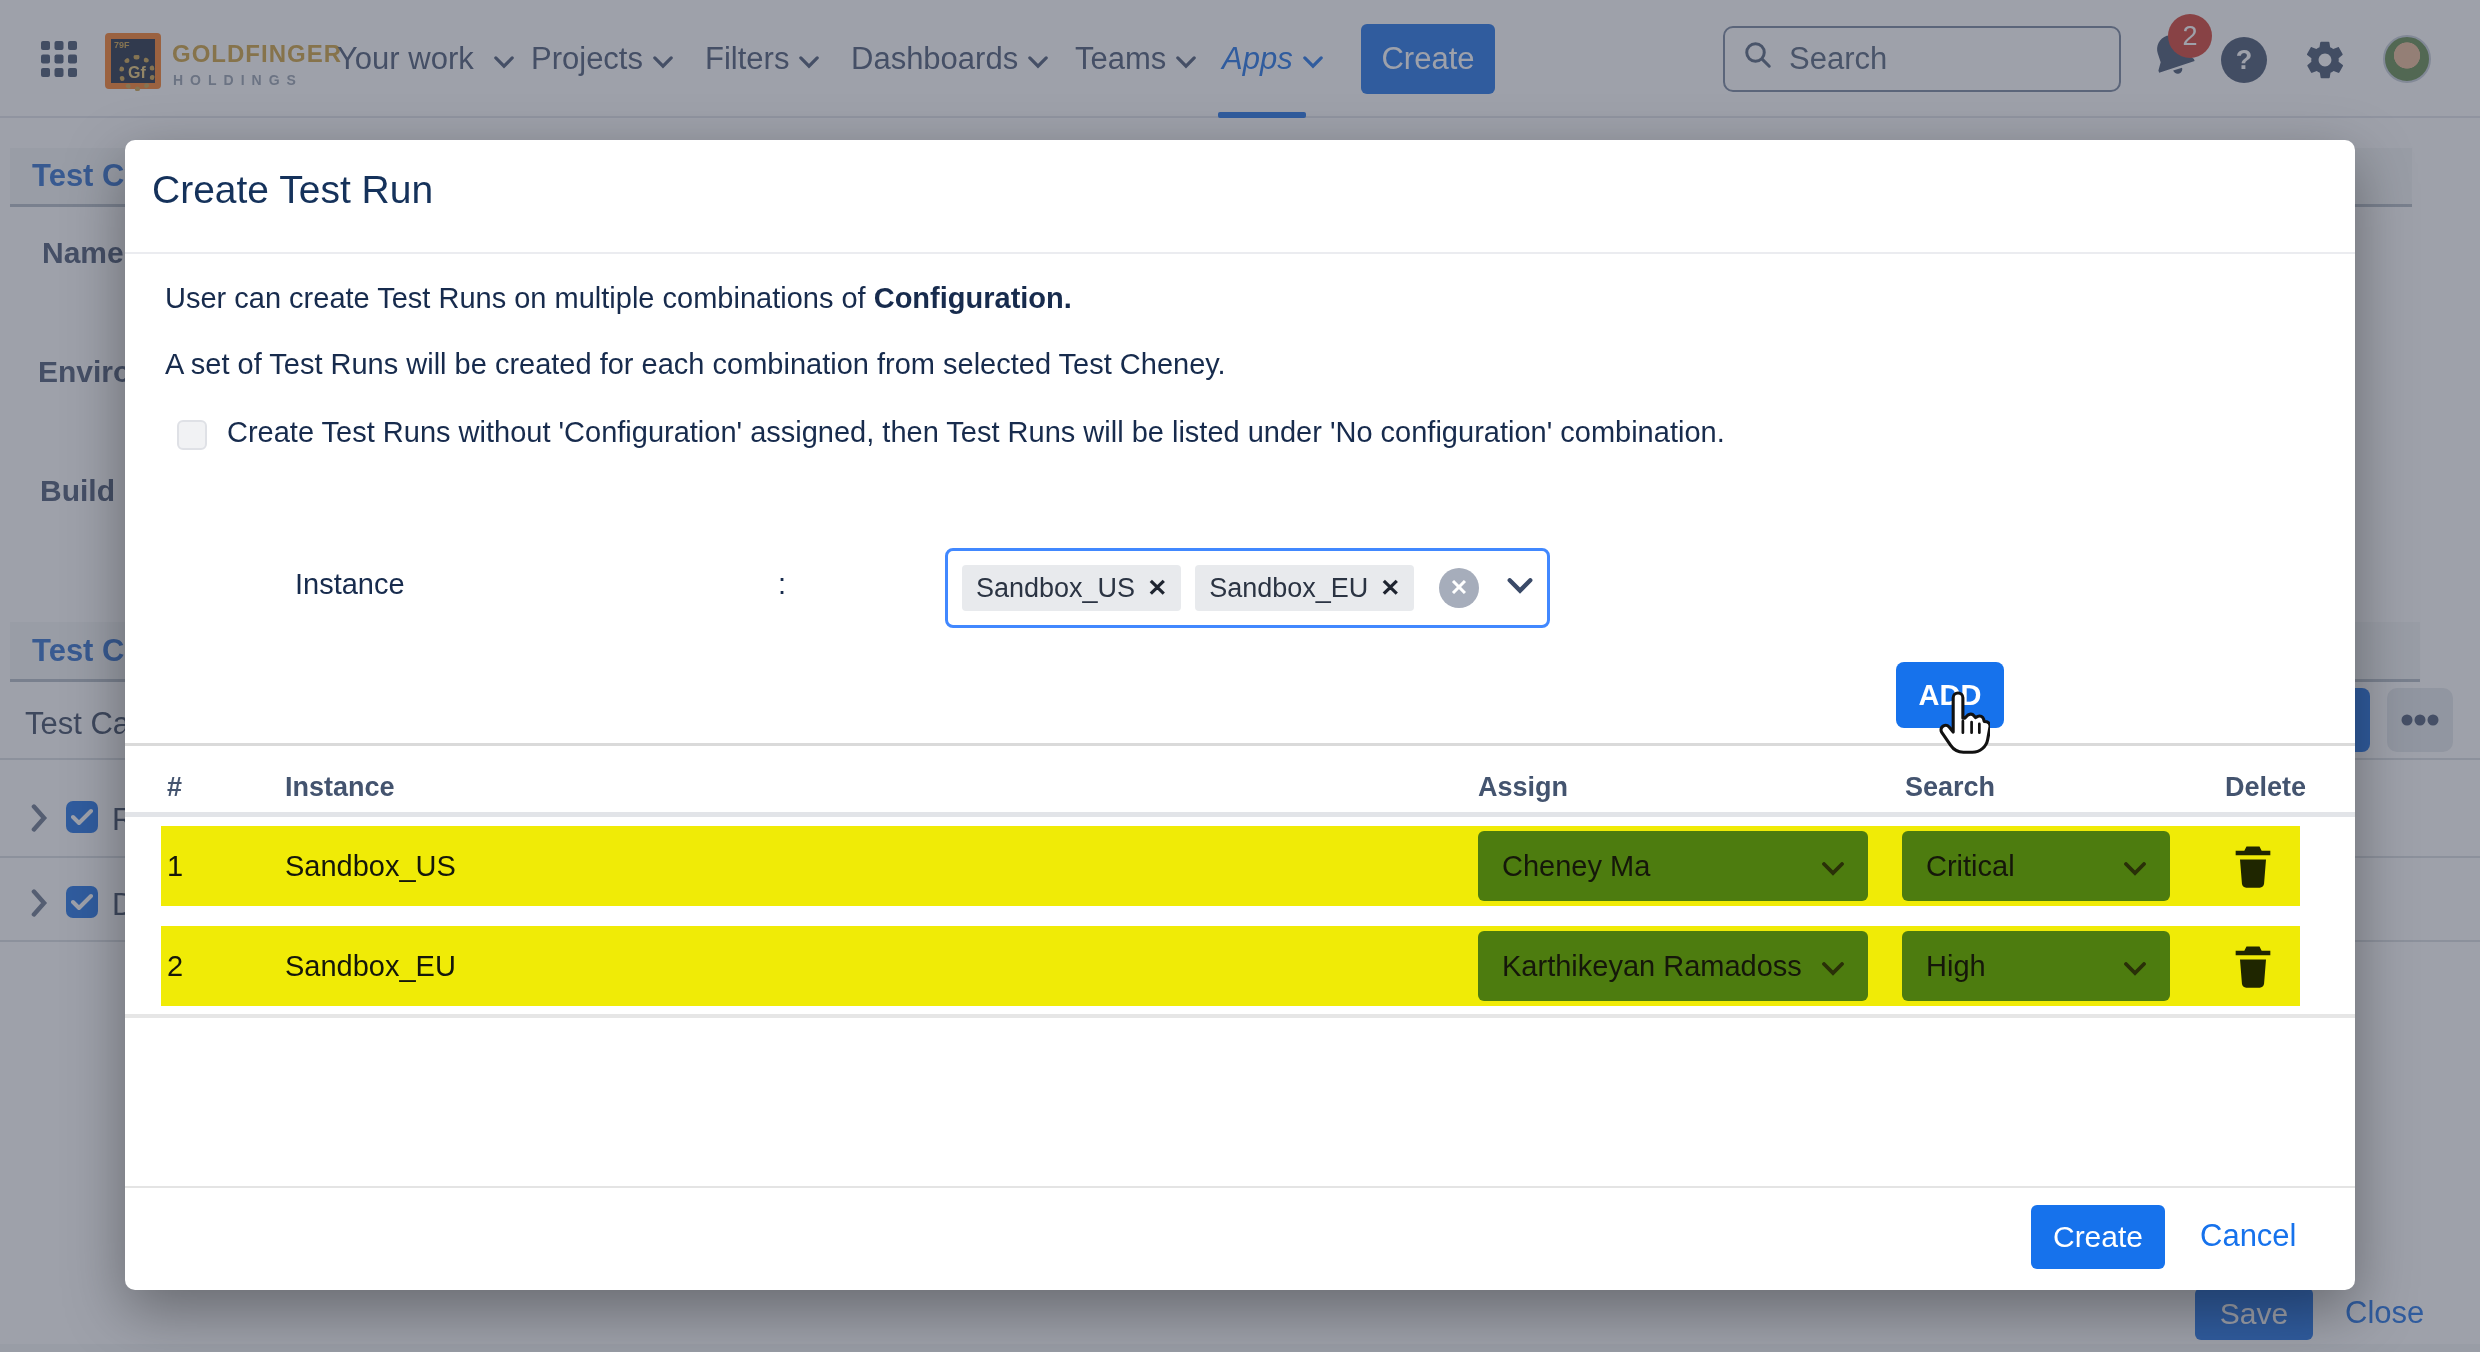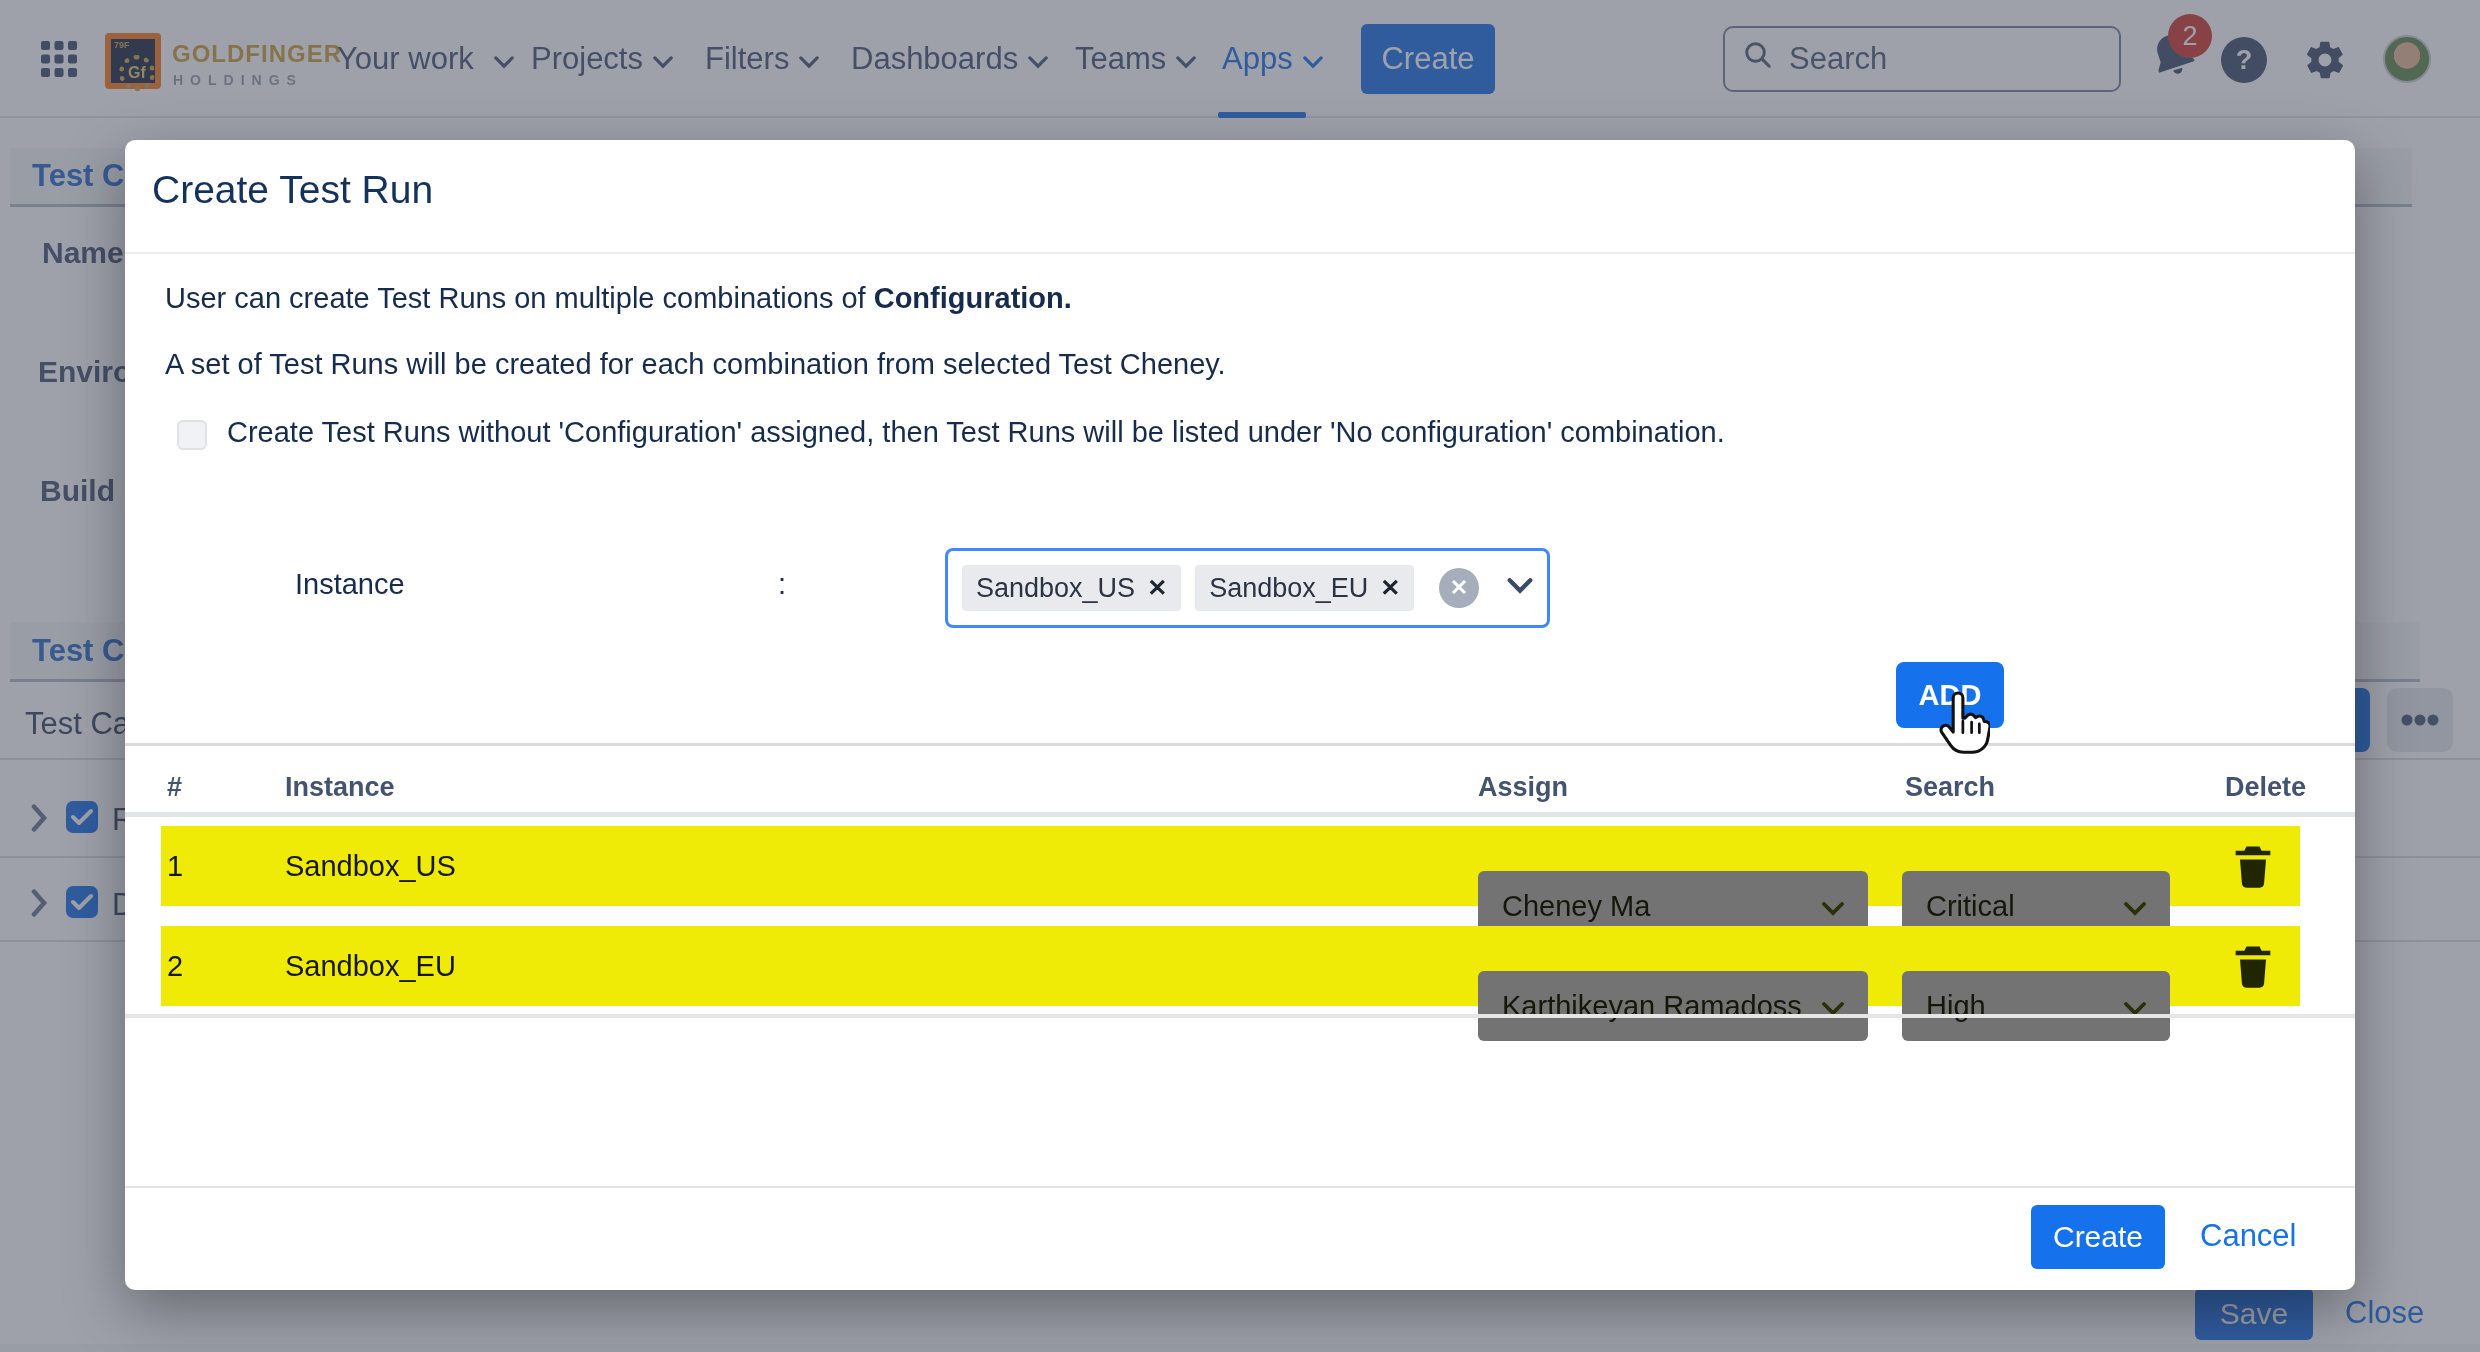--- a/index.html
+++ b/index.html
@@ -6,21 +6,21 @@
   html,body { width: 2480px; height: 1352px; overflow: hidden; }
   body { font-family: "Liberation Sans", sans-serif; position: relative; background: #fff; }
   .abs { position: absolute; }
 
   
   #page { position:absolute; inset:0; background:#fff; }
 
   #nav { position:absolute; left:0; top:0; width:2480px; height:118px; background:#fff; border-bottom:2px solid #DFE3E8; }
   .nav-item { position:absolute; top:0; height:118px; display:flex; align-items:center; gap:10px;
               font-size:31px; font-weight:500; color:#3A4A68; cursor:pointer; }
-  .nav-item.active { color:#0C66E4; }
+  .nav-item.active { color:#0C66E4;font-style:italic; }
   .chev { display:inline-block; }
   #apps-underline { left:1218px; top:112px; width:88px; height:6px; background:#0C66E4; border-radius:2px; }
 
   #logo-box { left:105px; top:33px; width:56px; height:56px; background:#0E1B33; border:6px solid #f97316; border-radius:4px; }
   #logo-ring { position:absolute; left:8px; top:16px; width:36px; height:36px; border:5px dotted #C89B3C; border-radius:50%;
                display:flex; align-items:center; justify-content:center; }
   #logo-monogram { color:#E7C36A; font-size:16px; font-weight:bold; }
   #logo-corner { position:absolute; left:3px; top:1px; font-size:9px; color:#C89B3C; font-weight:bold; }
   #logo-line1 { left:172px; top:40px; font-size:24px; font-weight:bold; color:#C9992E; letter-spacing:1px; }
   #logo-line2 { left:173px; top:72px; font-size:14px; color:#8F99A8; letter-spacing:7px; font-weight:bold; }
@@ -75,22 +75,22 @@
                   font-size:22px; font-weight:bold; display:flex; align-items:center; justify-content:center; cursor:pointer; }
   #select-chevron { margin-left:14px; color:#3A4A68; cursor:pointer; }
 
   #add-btn { left:1771px; top:522px; width:108px; height:66px; background:#1672EC; border-radius:8px; color:#fff;
              font-size:29px; font-weight:600; display:flex; align-items:center; justify-content:center; cursor:pointer; }
 
   .th { top:632px; font-size:27px; font-weight:600; color:#44546F; }
   .trow { left:36px; width:2139px; height:80px; background:#F0EB06; }
   .trow .num { position:absolute; left:6px; top:24px; font-size:29px; color:#15170A; }
   .trow .inst { position:absolute; left:124px; top:24px; font-size:29px; color:#15170A; }
-  .ysel { position:absolute; top:5px; height:70px; background:#737373; border-radius:6px; display:flex; align-items:center;
-          padding:0 24px; font-size:29px; color:#15170A; cursor:pointer;margin-top:40px; }
+  .ysel { position:absolute; top:5px; height:70px; background:#4d7c0f; border-radius:6px; display:flex; align-items:center;
+          padding:0 24px; font-size:29px; color:#15170A; cursor:pointer; }
   .ysel .chev { margin-left:auto; color:#2A3008; }
   .ysel.assign { left:1317px; width:390px; }
   .ysel.urgency { left:1741px; width:268px; }
   .trash { position:absolute; left:2066px; top:14px; width:52px; height:52px; color:#1F2600; cursor:pointer; }
 
   #modal-create { left:1906px; top:1065px; width:134px; height:64px; background:#1672EC; border-radius:6px; color:#fff;
                   font-size:30px; display:flex; align-items:center; justify-content:center; cursor:pointer; }
   #modal-cancel { left:2075px; top:1078px; font-size:31px; color:#1672EC; cursor:pointer; }
 
   #cursor { position:absolute; left:1928px; top:690px; z-index:30; }

